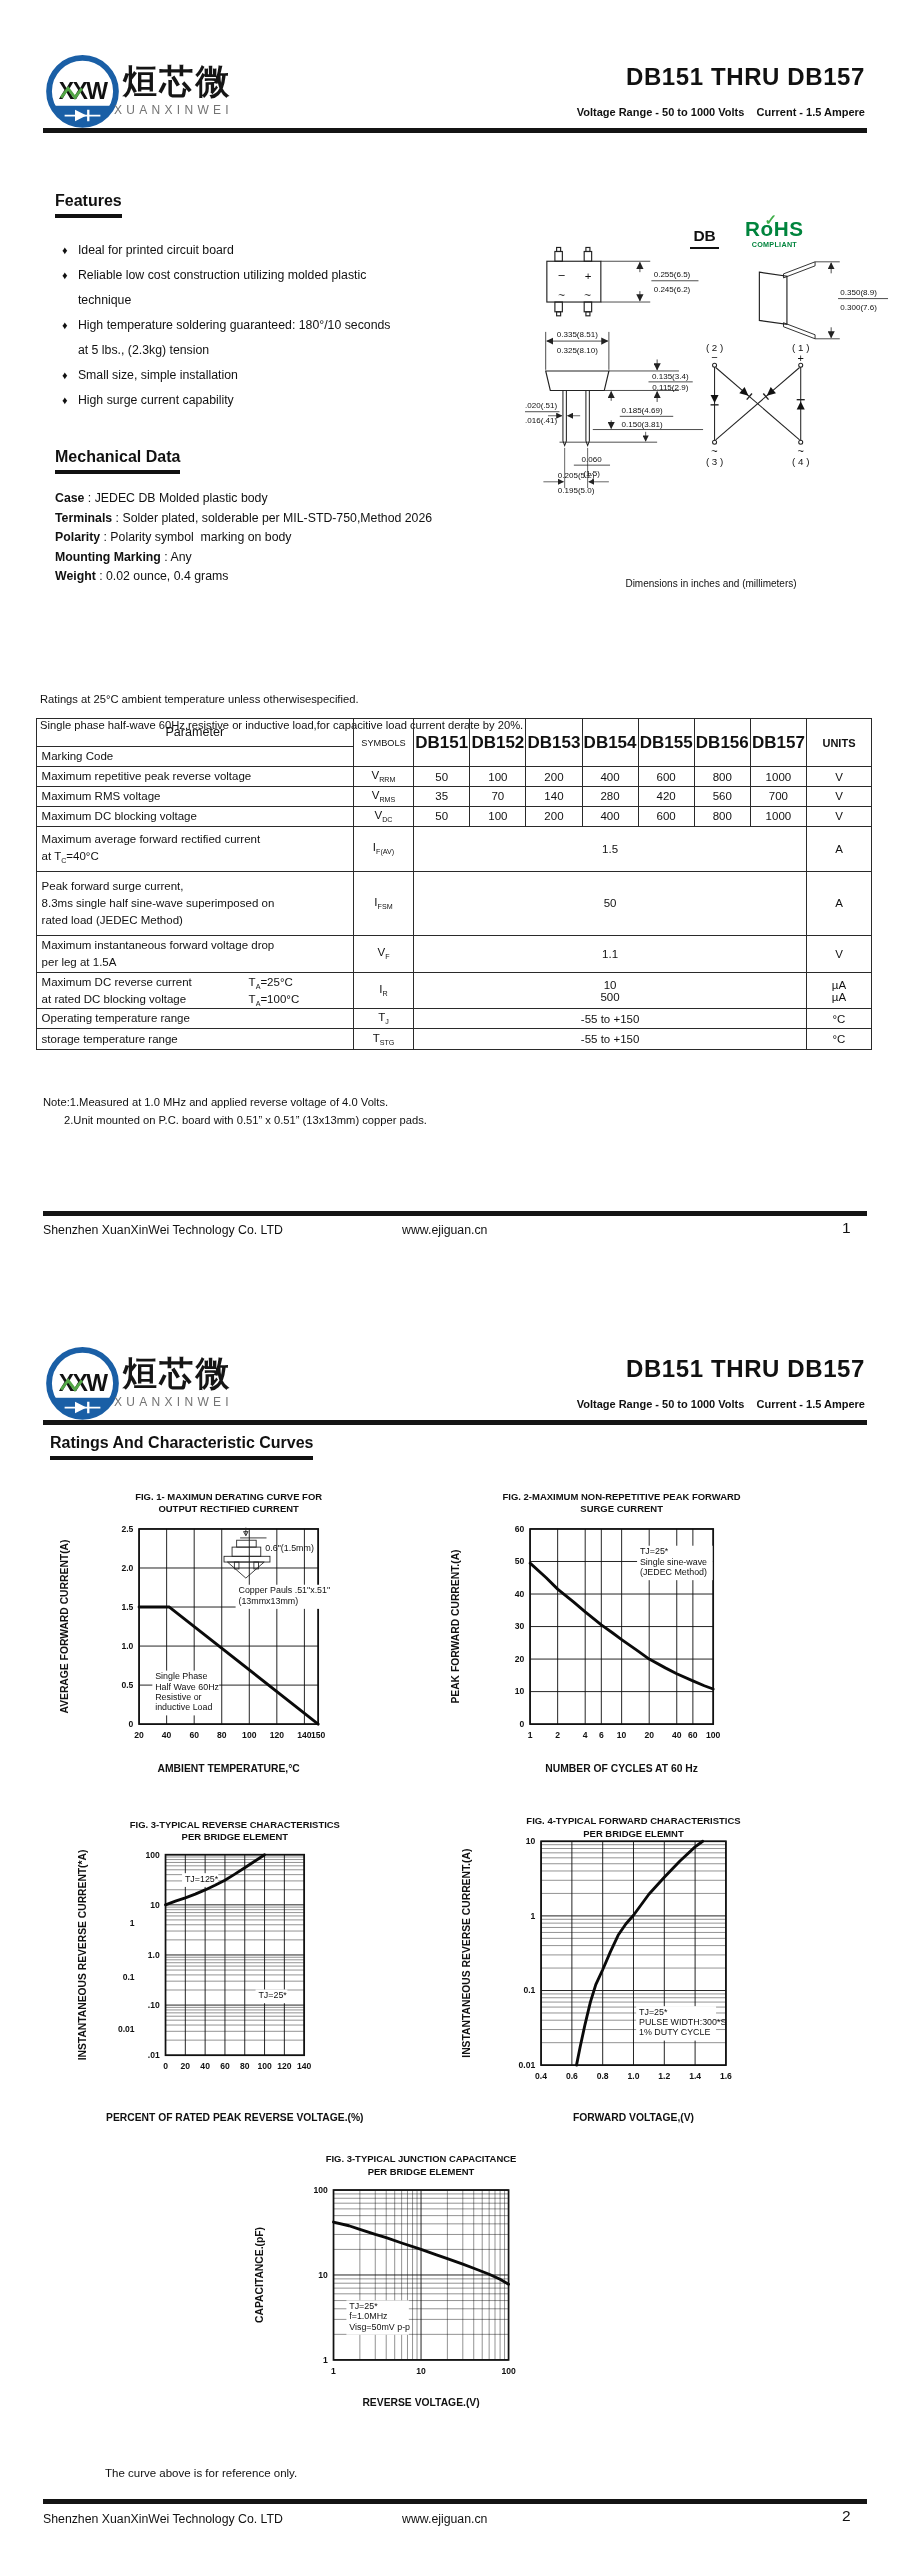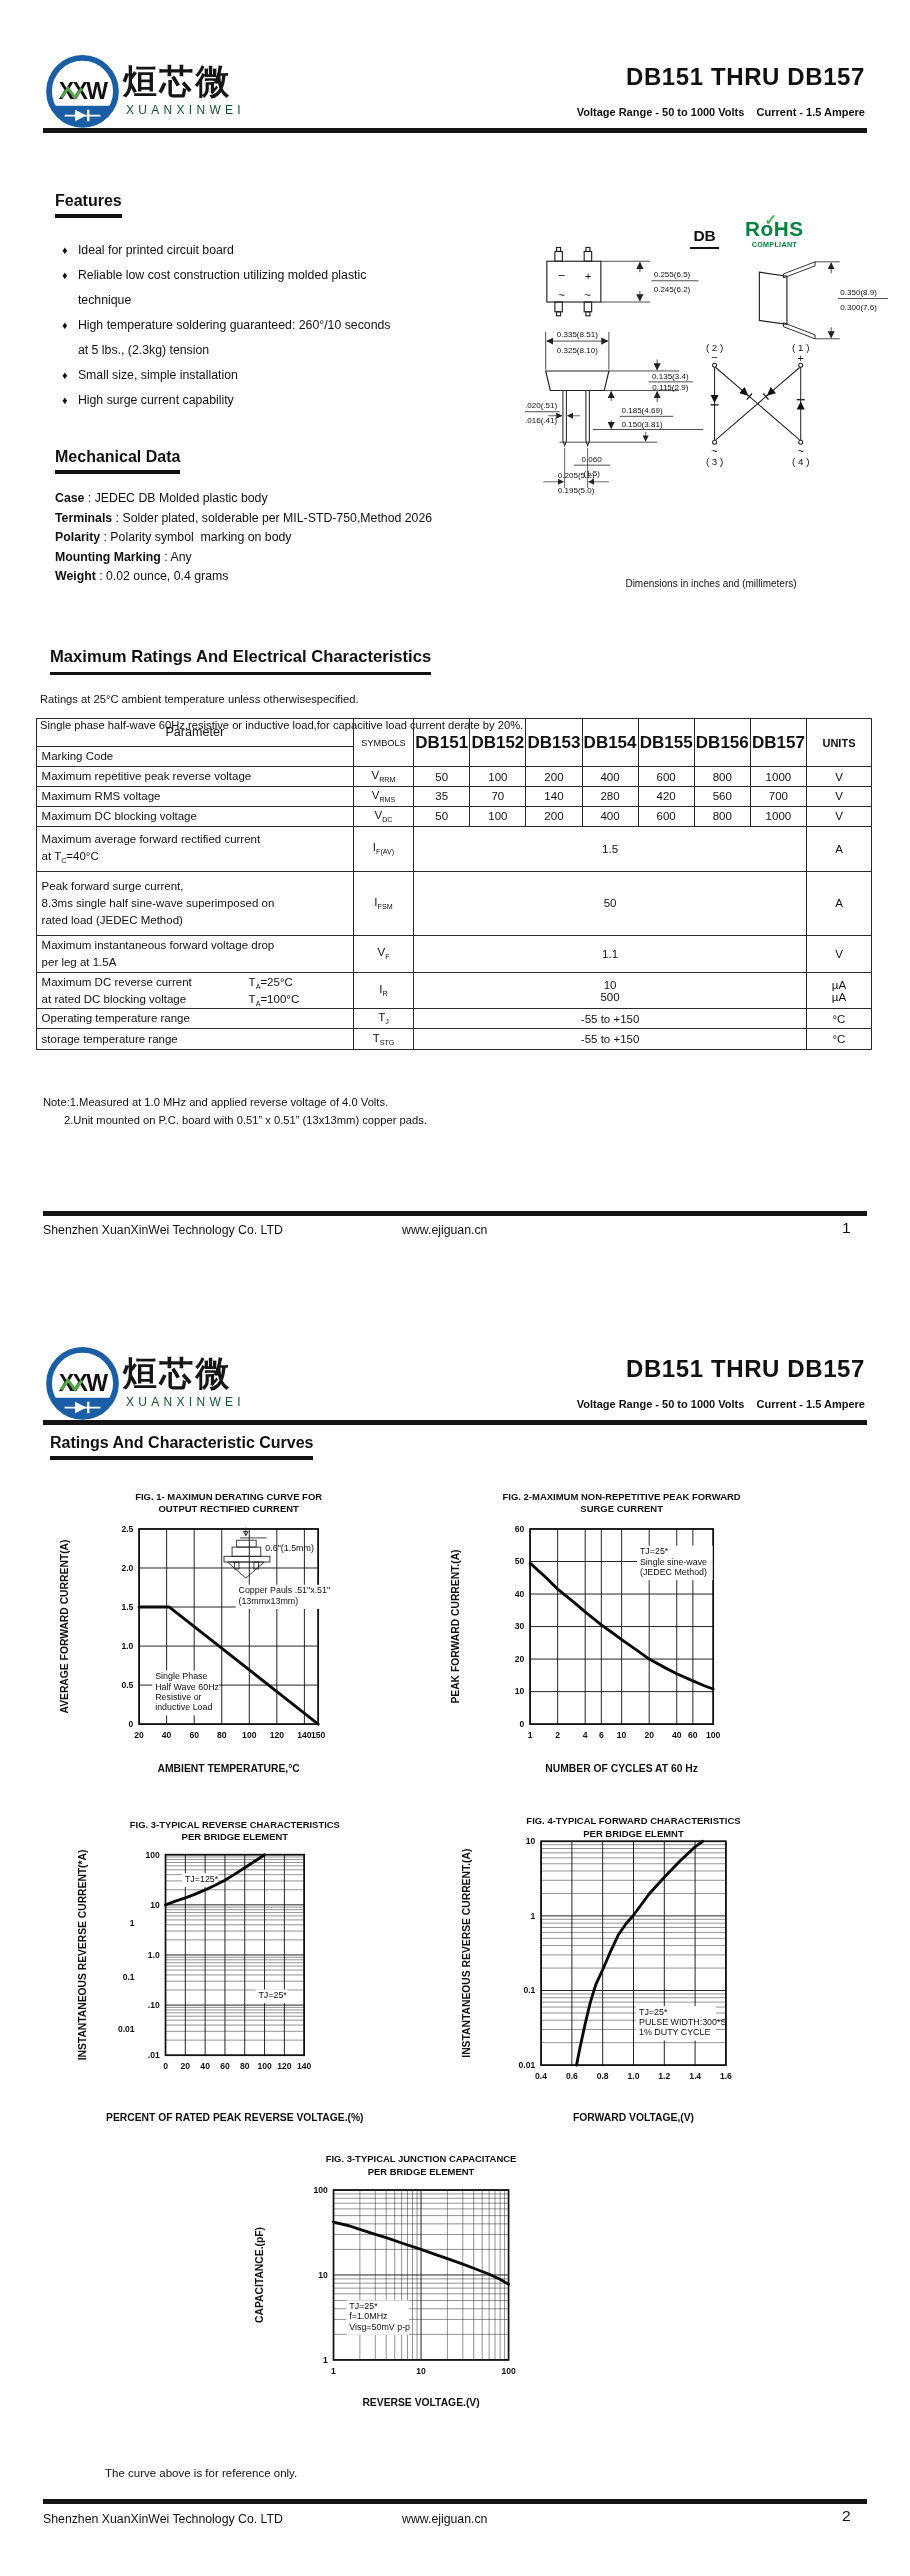--- a/index.html
+++ b/index.html
@@ -4,21 +4,21 @@
 <style>
   * { margin:0; padding:0; box-sizing:border-box; }
   body { background:#e8e8e8; font-family:"Liberation Sans", sans-serif; }
   .sheet { position:relative; width:910px; height:2576px; background:#ffffff; margin:0 auto; color:#111; overflow:hidden; }
   .abs { position:absolute; }
 
   
   .hdr { position:absolute; left:0; width:910px; height:86px; }
   .logo-circle { position:absolute; left:45px; top:5.7px; width:75px; height:75px; }
   .logo-cn { position:absolute; left:123px; top:10.3px; font-size:34px; font-weight:bold; color:#151515; letter-spacing:2.3px; font-family:"Liberation Sans", sans-serif; }
-  .logo-en { position:absolute; left:126px; top:54px; font-size:12px; color:#14532d; letter-spacing:4.3px; }
+  .logo-en { position:absolute; left:114px; top:54px; font-size:12px; color:#737373; letter-spacing:4.3px; }
   .doc-title { position:absolute; right:45px; top:13.8px; font-size:24px; font-weight:bold; letter-spacing:0.6px; }
   .doc-sub { position:absolute; right:45px; top:57px; font-size:11px; font-weight:bold; white-space:pre; }
   .hdr-rule { position:absolute; left:43px; top:79px; width:824px; height:4.6px; background:#141414; }
 
   .h1 { position:absolute; left:0; width:910px; text-align:center; font-size:17px; font-weight:bold; letter-spacing:0.3px; }
   .sec-h { font-size:16px; font-weight:bold; border-bottom:4px solid #111; padding-bottom:4px; display:inline-block; }
   .sec-h2 { font-size:16.6px; font-weight:bold; border-bottom:3.4px solid #111; padding-bottom:4.6px; display:inline-block; }
 
   
   #features-list { list-style:none; width:336px; }
@@ -103,21 +103,21 @@
       <li>
         <span class="blt">♦</span>
         <span>Ideal for printed circuit board</span>
       </li>
       <li>
         <span class="blt">♦</span>
         <span>Reliable low cost construction utilizing molded plastic technique</span>
       </li>
       <li>
         <span class="blt">♦</span>
-        <span>High temperature soldering guaranteed: 260°/10 seconds  at 5 lbs., (2.3kg) tension</span>
+        <span>High temperature soldering guaranteed: 180°/10 seconds  at 5 lbs., (2.3kg) tension</span>
       </li>
       <li>
         <span class="blt">♦</span>
         <span>Small size, simple installation</span>
       </li>
       <li>
         <span class="blt">♦</span>
         <span>High surge current capability</span>
       </li>
     </ul>
@@ -244,23 +244,20 @@
         <text x="480" y="212" text-anchor="middle" font-size="19">+</text>
         <text x="330" y="374" text-anchor="middle" font-size="19">~</text>
         <text x="330" y="392" text-anchor="middle">( 3 )</text>
         <text x="480" y="374" text-anchor="middle" font-size="19">~</text>
         <text x="480" y="392" text-anchor="middle">( 4 )</text>
       </g>
     </g>
   </svg>
   <div class="abs dims-caption" style="left:539px; top:578px; width:344px; text-align:center;">Dimensions in inches and (millimeters)</div>
 
-  <div class="abs" style="left:50px; top:647px;">
-    <span class="sec-h2">Maximum Ratings And Electrical Characteristics</span>
-  </div>
   <div class="abs intro" style="left:40px; top:693px;">Ratings at 25°C ambient temperature unless otherwisespecified.</div>
   <div class="abs intro" style="left:40px; top:719px;">Single phase half-wave 60Hz,resistive or inductive load,for capacitive load current derate by 20%.</div>
 
   <table id="ratings-table" class="abs" style="left:36px; top:718px;">
       <colgroup>
         <col style="width: 327px;">
         <col style="width: 61px;">
         <col style="width: 55px;">
         <col style="width: 55px;">
         <col style="width: 55px;">

